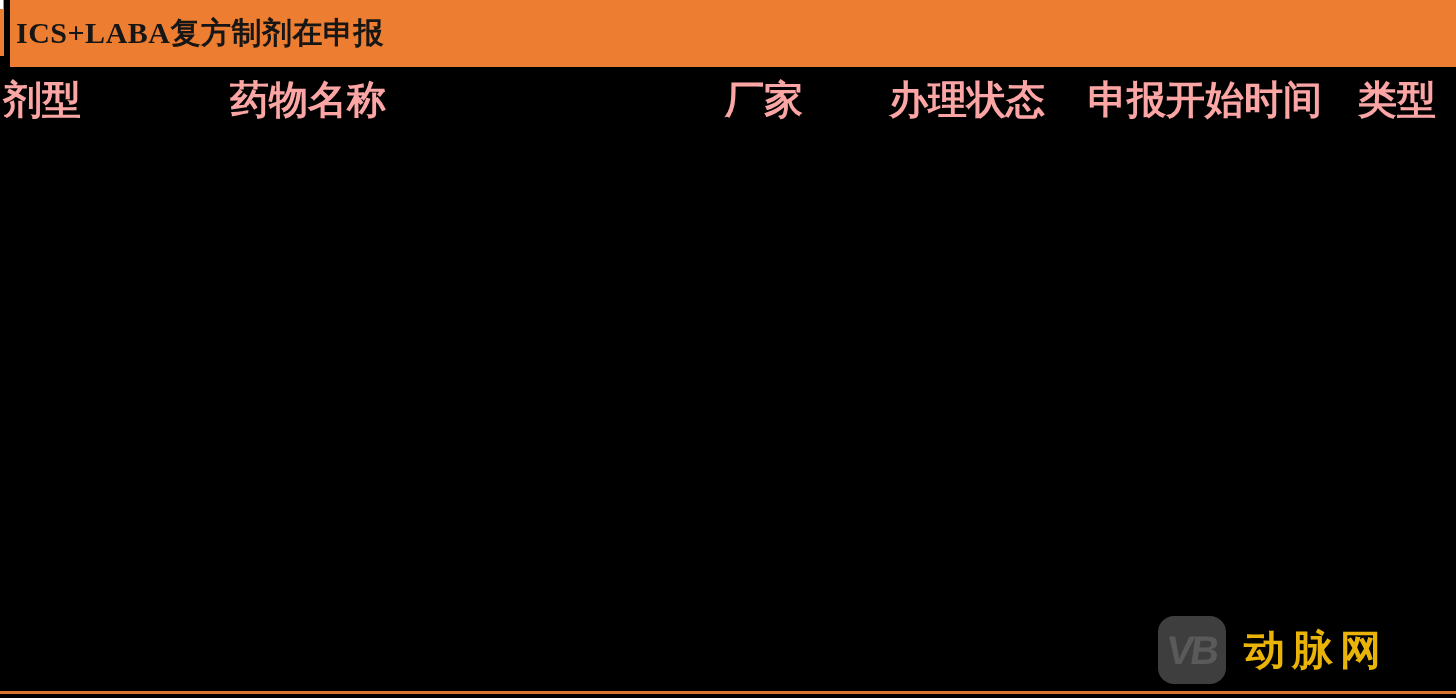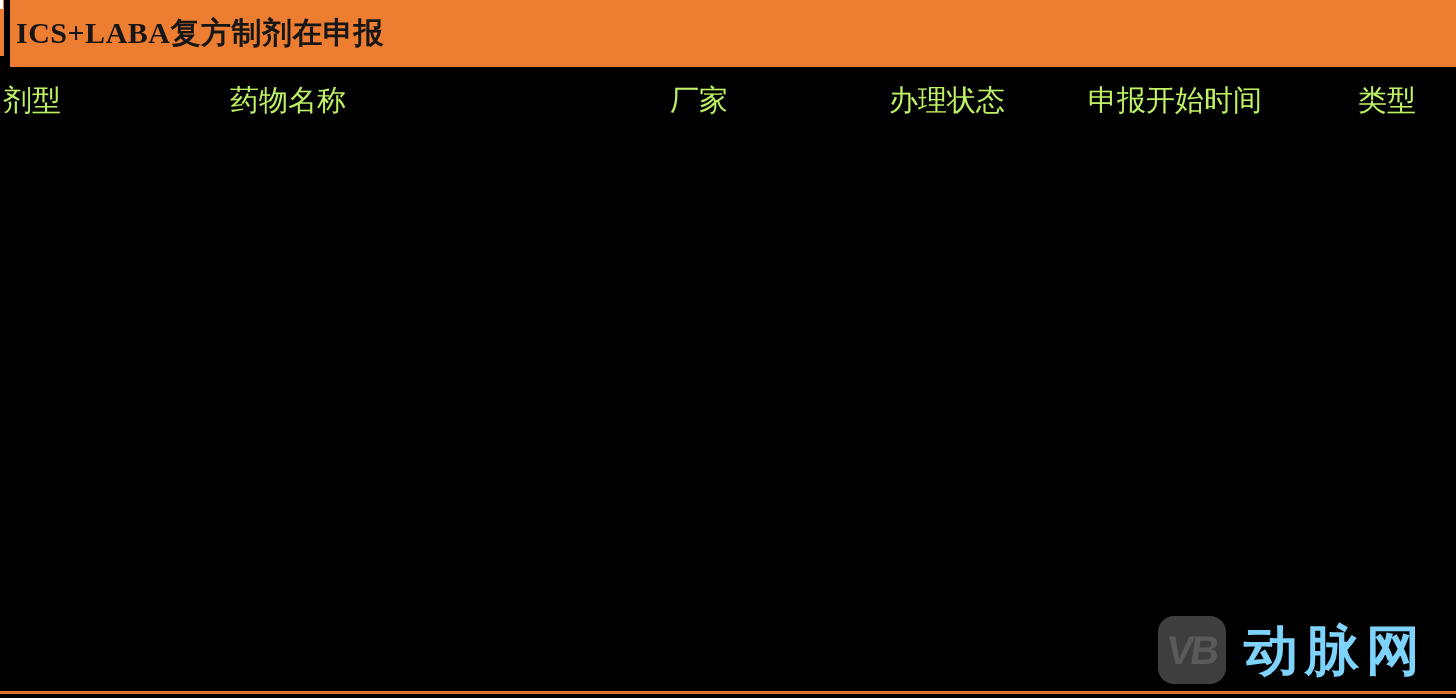--- a/index.html
+++ b/index.html
@@ -54,28 +54,28 @@
     height: 9px;
     background: #ffffff;
   }
 
   
   .col-header {
     position: absolute;
     top: 84px;
     height: 32px;
     line-height: 32px;
-    font-size: 29px;
-    font-weight: 400;
-    color: #bef264;
+    font-size: 39px;
+    font-weight: 700;
+    color: #fca5a5;
     white-space: nowrap;
   }
   .col-0 { left: 3px; }
   .col-1 { left: 206px; margin-left: 24px; }
-  .col-2 { left: 670px; }
+  .col-2 { left: 725px; }
   .col-3 { left: 853px; margin-left: 36px; }
   .col-4 { left: 1088px; }
   .col-5 { left: 1318px; margin-left: 40px; }
 
   
   .table-body {
     position: absolute;
     left: 0;
     top: 130px;
     width: 1456px;
@@ -104,23 +104,23 @@
     font-size: 40px;
     font-weight: 700;
     color: #5A5A5A;
     letter-spacing: -3px;
     transform: skewX(-8deg);
     line-height: 68px;
     user-select: none;
   }
   .watermark-text {
     margin-left: 18px;
-    font-size: 54px;
+    font-size: 41px;
     font-weight: 700;
-    color: #7dd3fc;
+    color: #eab308;
     letter-spacing: 7px;
     line-height: 68px;
     white-space: nowrap;
   }
 
   
   .bottom-rule {
     position: absolute;
     left: 0;
     bottom: 4px;

